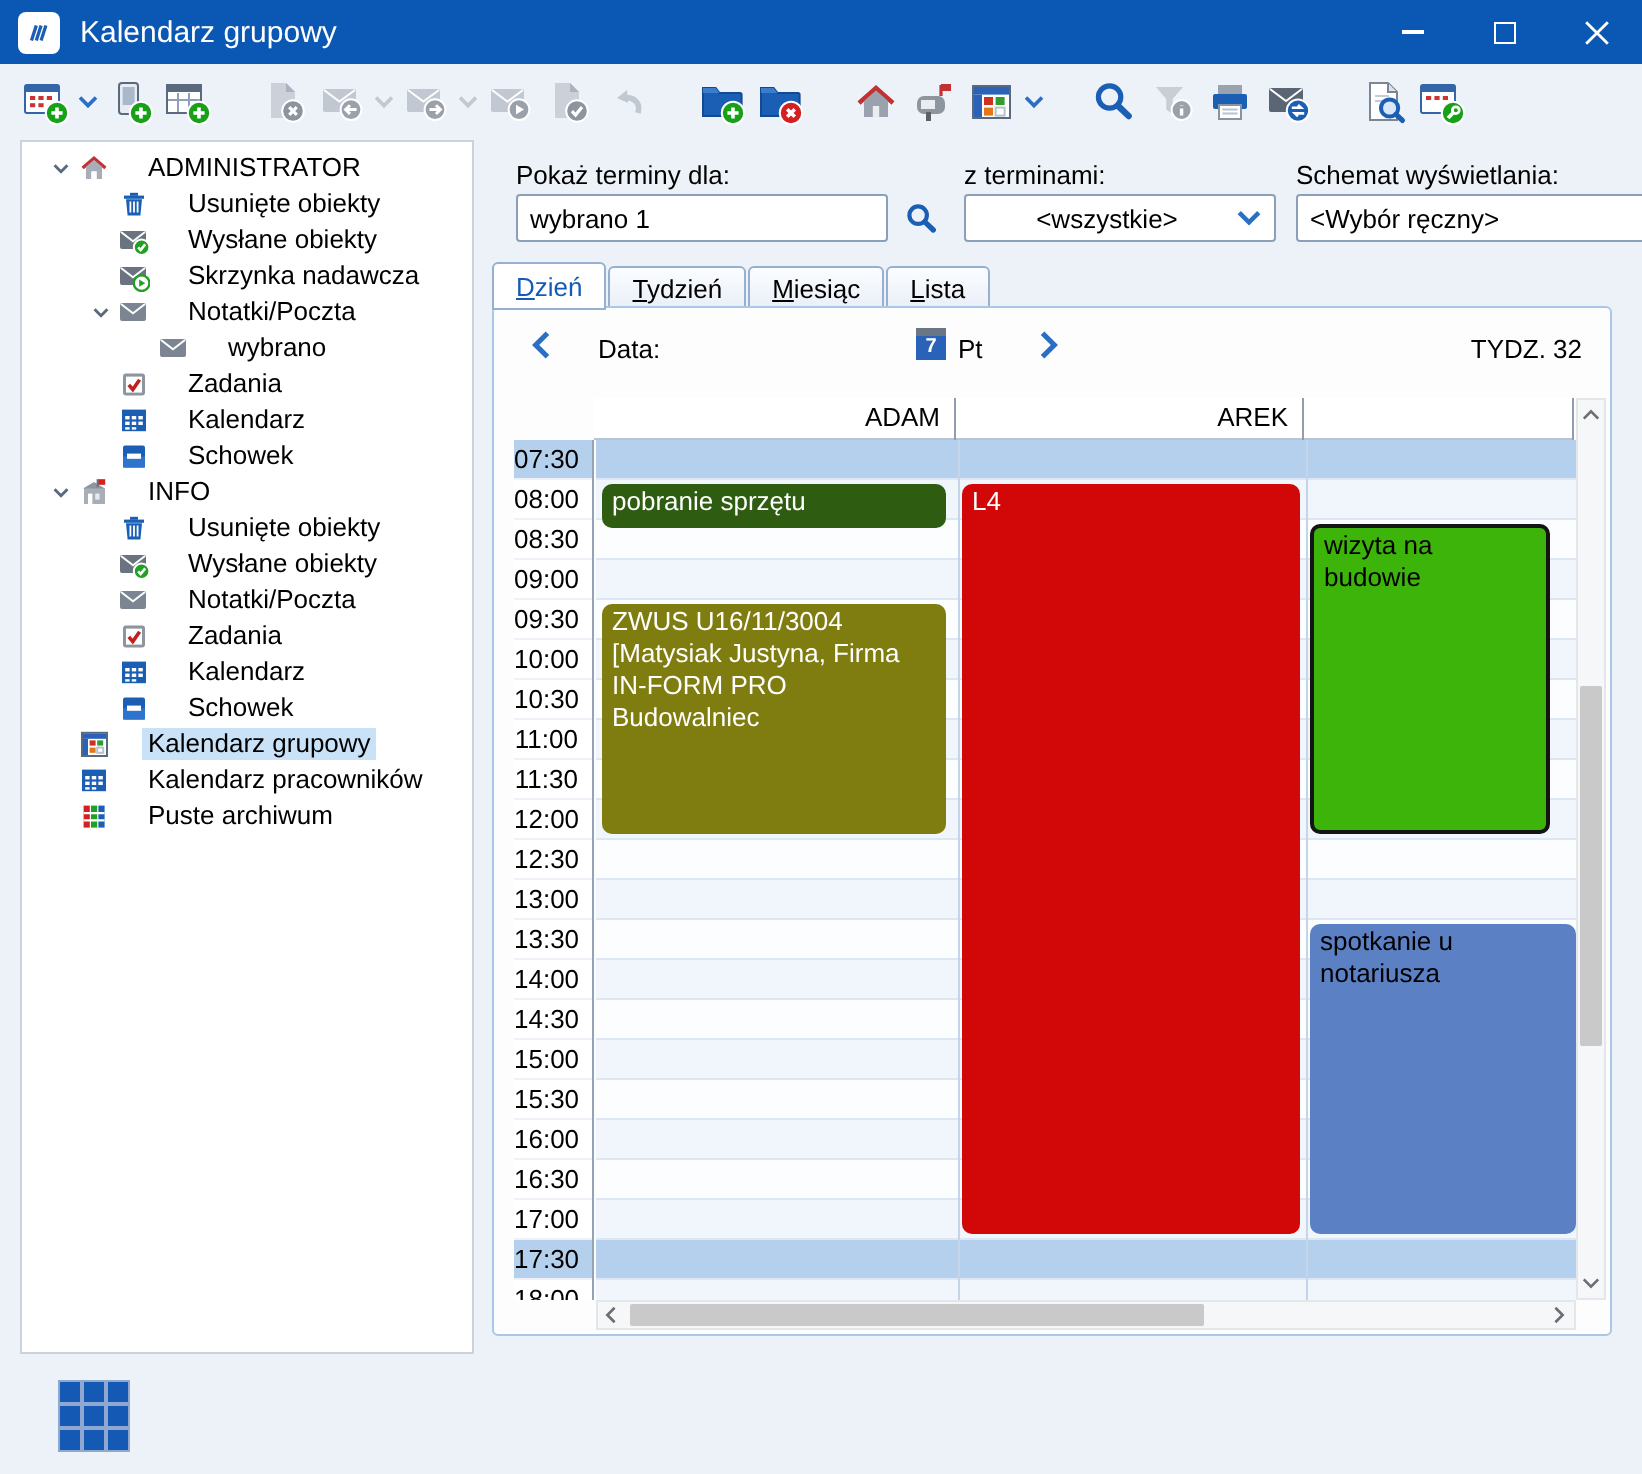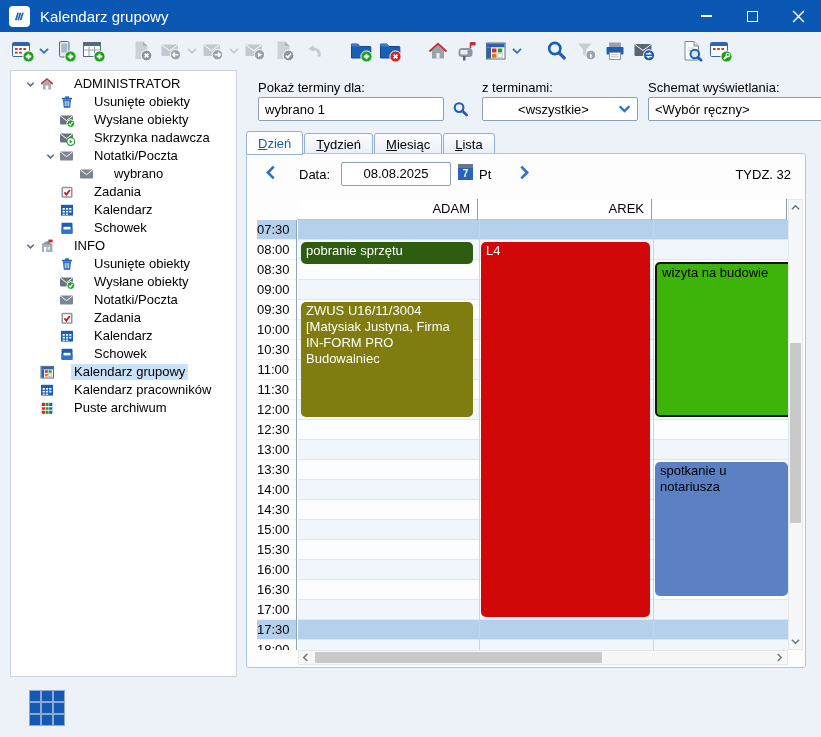--- a/index.html
+++ b/index.html
@@ -565,21 +565,20 @@
       <div class="tab"><u>L</u>ista</div>
     </div>
 
   <div class="panel">
     <div class="navchev" style="left:14px;top:9px">
       <svg width="11" height="15" viewBox="0 0 10 14">
           <path d="M8 1.5 L2.5 7 L8 12.5" stroke="#2a6fc4" stroke-width="2.4" fill="none"></path>
         </svg>
     </div>
     <div class="dlabel" style="left:52px;top:13px">Data:</div>
-    <div class="dinput" style="left:94px;top:8px"><span>08.08.2025</span></div>
     <div class="calpick" style="left:211px;top:10px">
       <div class="cp-top"></div>
       <div class="cp-body">7</div>
     </div>
     <div class="dlabel" style="left:232px;top:13px">Pt</div>
     <div class="navchev" style="left:268px;top:9px">
       <svg width="11" height="15" viewBox="0 0 10 14">
           <path d="M2 1.5 L7.5 7 L2 12.5" stroke="#2a6fc4" stroke-width="2.4" fill="none"></path>
         </svg>
     </div>
@@ -636,22 +635,22 @@
           <div class="grow alt" style="top: 340px;"></div>
           <div class="grow" style="top: 360px;"></div>
           <div class="grow alt" style="top: 380px;"></div>
           <div class="grow hl" style="top: 400px;"></div>
           <div class="grow alt" style="top: 420px;"></div>
           <div class="colline" style="left: 181px;"></div>
           <div class="colline" style="left: 355px;"></div>
           <div class="event" style="top: 22px; height: 22px; left: 3px; width: 172px; background: rgb(46, 92, 16); color: rgb(255, 255, 255);">pobranie sprzętu</div>
           <div class="event" style="top: 82px; height: 115px; left: 3px; width: 172px; background: rgb(127, 124, 16); color: rgb(255, 255, 255);">ZWUS U16/11/3004 [Matysiak Justyna, Firma IN-FORM PRO Budowalniec</div>
           <div class="event" style="top: 22px; height: 375px; left: 183px; width: 169px; background: rgb(210, 8, 8); color: rgb(255, 255, 255);">L4</div>
-          <div class="event" style="top: 42px; height: 155px; left: 357px; width: 149px; background: rgb(61, 180, 10); color: rgb(0, 0, 0); border: 2px solid rgb(20, 20, 20);">wizyta na budowie</div>
-          <div class="event" style="top: 242px; height: 134px; left: 357px; width: 133px; background: rgb(91, 128, 196); color: rgb(0, 0, 0);">spotkanie u notariusza</div>
+          <div class="event" style="top: 42px; height: 155px; left: 357px; width: 120px; background: rgb(61, 180, 10); color: rgb(0, 0, 0); border: 2px solid rgb(20, 20, 20);">wizyta na budowie</div>
+          <div class="event" style="top: 242px; height: 155px; left: 357px; width: 133px; background: rgb(91, 128, 196); color: rgb(0, 0, 0);">spotkanie u notariusza</div>
         </div>
       <div class="vscroll">
         <div class="sarrow up">
             <svg width="9" height="7" viewBox="0 0 10 7">
               <path d="M1 5.5 L5 1.5 L9 5.5" stroke="#6a6f76" stroke-width="1.5" fill="none"></path>
             </svg>
           </div>
         <div class="vthumb"></div>
         <div class="sarrow down">
             <svg width="9" height="7" viewBox="0 0 10 7">

